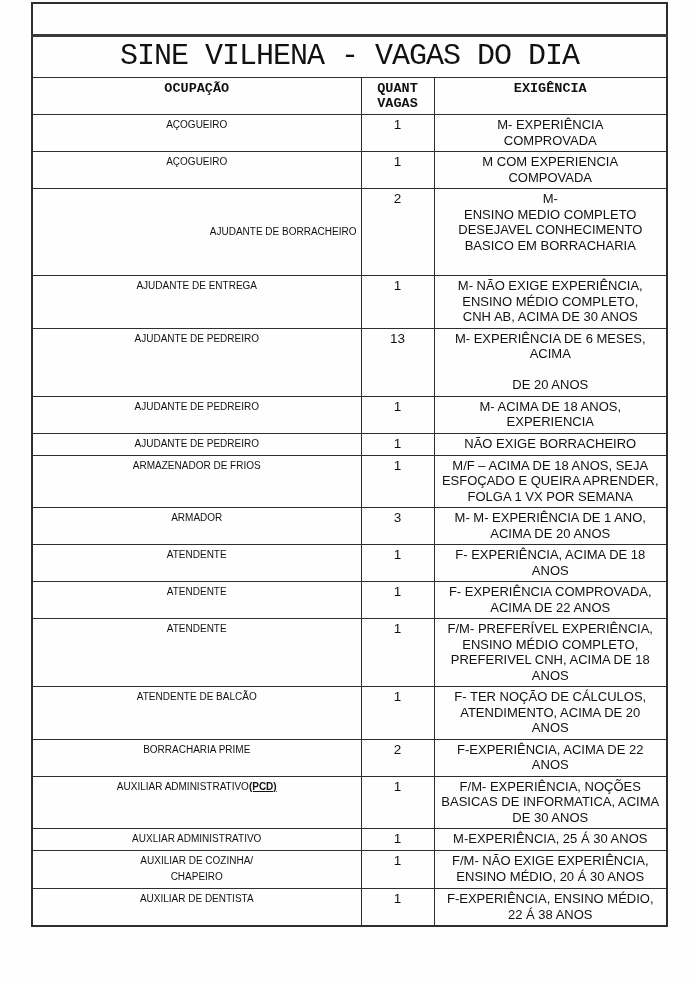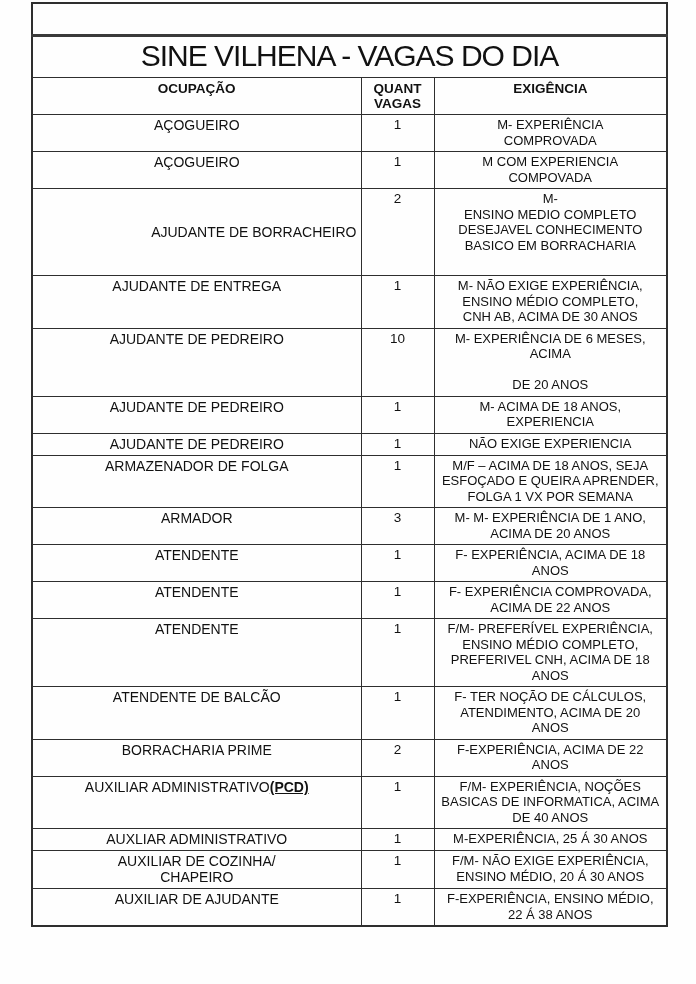--- a/index.html
+++ b/index.html
@@ -39,31 +39,33 @@
     padding: 0;
   }
   tr.title-row td {
     height: 38px;
     padding: 0 0 2px 0;
     vertical-align: middle;
     font-size: 30px;
     letter-spacing: -1px;
     line-height: 36px;
     white-space: nowrap;
+    font-family: Liberation Mono, monospace;
   }
   tr.head-row th {
     font-size: 13.5px;
     font-weight: bold;
     line-height: 15px;
     padding-top: 3px;
     padding-bottom: 3px;
     vertical-align: top;
+    font-family: Liberation Mono, monospace;
   }
   td.c-ocup {
-    font-size: 14px;
+    font-size: 10px;
     line-height: 16px;
     padding-top: 3px;
     margin-top: 32px;
   }
   td.c-quant {
     font-size: 13.5px;
     line-height: 15.5px;
     padding-top: 3px;
   }
   td.c-exig {
@@ -129,42 +131,42 @@
   <tr>
     <td class="c-ocup"><span class="ocup-main">AJUDANTE DE ENTREGA</span><span class="ocup-bold"></span></td>
     <td class="c-quant">1</td>
     <td class="c-exig">M- NÃO EXIGE EXPERIÊNCIA,
 ENSINO MÉDIO COMPLETO,
 CNH AB, ACIMA DE 30 ANOS</td>
   </tr>
 
   <tr>
     <td class="c-ocup"><span class="ocup-main">AJUDANTE DE PEDREIRO</span><span class="ocup-bold"></span></td>
-    <td class="c-quant">10</td>
+    <td class="c-quant">13</td>
     <td class="c-exig">M- EXPERIÊNCIA DE 6 MESES,
 ACIMA
 
 DE 20 ANOS</td>
   </tr>
 
   <tr>
     <td class="c-ocup"><span class="ocup-main">AJUDANTE DE PEDREIRO</span><span class="ocup-bold"></span></td>
     <td class="c-quant">1</td>
     <td class="c-exig">M- ACIMA DE 18 ANOS,
 EXPERIENCIA</td>
   </tr>
 
   <tr>
     <td class="c-ocup"><span class="ocup-main">AJUDANTE DE PEDREIRO</span><span class="ocup-bold"></span></td>
     <td class="c-quant">1</td>
-    <td class="c-exig">NÃO EXIGE EXPERIENCIA</td>
-  </tr>
-
-  <tr>
-    <td class="c-ocup"><span class="ocup-main">ARMAZENADOR DE FOLGA</span><span class="ocup-bold"></span></td>
+    <td class="c-exig">NÃO EXIGE BORRACHEIRO</td>
+  </tr>
+
+  <tr>
+    <td class="c-ocup"><span class="ocup-main">ARMAZENADOR DE FRIOS</span><span class="ocup-bold"></span></td>
     <td class="c-quant">1</td>
     <td class="c-exig">M/F – ACIMA DE 18 ANOS, SEJA
 ESFOÇADO E QUEIRA APRENDER,
 FOLGA 1 VX POR SEMANA</td>
   </tr>
 
   <tr>
     <td class="c-ocup"><span class="ocup-main">ARMADOR</span><span class="ocup-bold"></span></td>
     <td class="c-quant">3</td>
     <td class="c-exig">M- M- EXPERIÊNCIA DE 1 ANO,
@@ -207,39 +209,39 @@
     <td class="c-quant">2</td>
     <td class="c-exig">F-EXPERIÊNCIA, ACIMA DE 22
 ANOS</td>
   </tr>
 
   <tr>
     <td class="c-ocup"><span class="ocup-main">AUXILIAR ADMINISTRATIVO</span><span class="ocup-bold">(PCD)</span></td>
     <td class="c-quant">1</td>
     <td class="c-exig">F/M- EXPERIÊNCIA, NOÇÕES
 BASICAS DE INFORMATICA, ACIMA
-DE 40 ANOS</td>
+DE 30 ANOS</td>
   </tr>
 
   <tr>
     <td class="c-ocup"><span class="ocup-main">AUXLIAR ADMINISTRATIVO</span><span class="ocup-bold"></span></td>
     <td class="c-quant">1</td>
     <td class="c-exig">M-EXPERIÊNCIA, 25 Á 30 ANOS</td>
   </tr>
 
   <tr>
     <td class="c-ocup"><span class="ocup-main">AUXILIAR DE COZINHA/
 CHAPEIRO</span><span class="ocup-bold"></span></td>
     <td class="c-quant">1</td>
     <td class="c-exig">F/M- NÃO EXIGE EXPERIÊNCIA,
 ENSINO MÉDIO, 20 Á 30 ANOS</td>
   </tr>
 
 
   <tr>
-    <td class="c-ocup"><span class="ocup-main">AUXILIAR DE AJUDANTE</span><span class="ocup-bold"></span></td>
+    <td class="c-ocup"><span class="ocup-main">AUXILIAR DE DENTISTA</span><span class="ocup-bold"></span></td>
     <td class="c-quant">1</td>
     <td class="c-exig">F-EXPERIÊNCIA, ENSINO MÉDIO,
 22 Á 38 ANOS</td>
   </tr>
 </tbody>
   </table>
 </div>
 
 </body></html>

